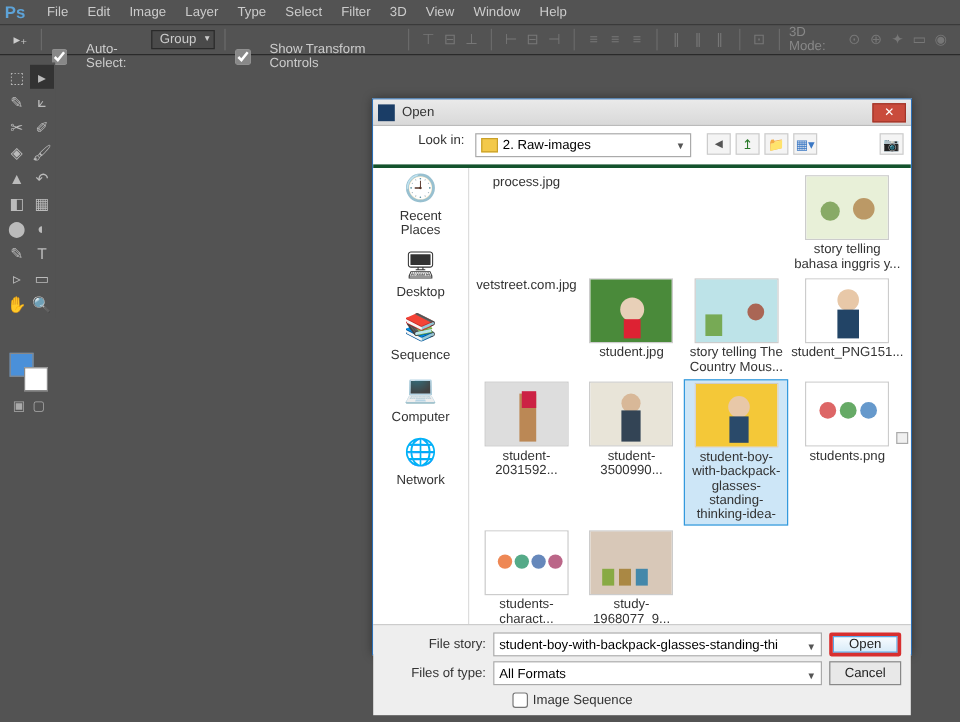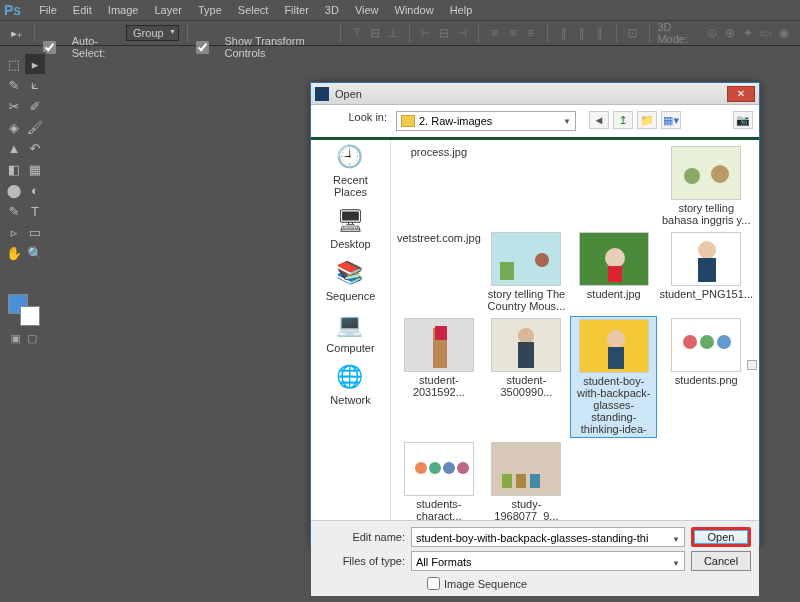--- a/index.html
+++ b/index.html
@@ -204,36 +204,36 @@
             </div>
             <div class="file-name">story telling bahasa inggris y...</div>
           </div>
 
         <div class="file-item toprow">
             <div class="file-name">vetstreet.com.jpg</div>
           </div>
         <div class="file-item">
             <div class="file-thumb">
               <svg width="70" height="54">
+                <rect width="70" height="54" fill="#4a8a3a"></rect>
+                <circle cx="35" cy="26" r="10" fill="#e8d0b8"></circle>
+                <rect x="28" y="34" width="14" height="16" fill="#d23"></rect>
+              </svg>
+            </div>
+            <div class="file-name">student.jpg</div>
+          </div>
+        <div class="file-item">
+            <div class="file-thumb">
+              <svg width="70" height="54">
                 <rect width="70" height="54" fill="#bde3e8"></rect>
                 <rect x="8" y="30" width="14" height="18" fill="#7a5"></rect>
                 <circle cx="50" cy="28" r="7" fill="#a65"></circle>
               </svg>
             </div>
             <div class="file-name">story telling The Country Mous...</div>
-          </div>
-        <div class="file-item">
-            <div class="file-thumb">
-              <svg width="70" height="54">
-                <rect width="70" height="54" fill="#4a8a3a"></rect>
-                <circle cx="35" cy="26" r="10" fill="#e8d0b8"></circle>
-                <rect x="28" y="34" width="14" height="16" fill="#d23"></rect>
-              </svg>
-            </div>
-            <div class="file-name">student.jpg</div>
           </div>
         <div class="file-item">
             <div class="file-thumb">
               <svg width="70" height="54">
                 <rect width="70" height="54" fill="#fff"></rect>
                 <circle cx="35" cy="18" r="9" fill="#e8c8a8"></circle>
                 <rect x="26" y="26" width="18" height="24" fill="#246"></rect>
               </svg>
             </div>
             <div class="file-name">student_PNG151...</div>
@@ -303,21 +303,21 @@
               </svg>
             </div>
             <div class="file-name">study-1968077_9...</div>
           </div>
       </div>
       <div class="tiny-scroll"></div>
     </div>
   </div>
   <div class="dlg-bottom">
     <div class="bottom-row">
-      <span class="bottom-label">Edit name:</span>
+      <span class="bottom-label">File story:</span>
       <div class="bottom-input">
           <span>student-boy-with-backpack-glasses-standing-thi</span>
           <span class="combo-arrow">▼</span>
         </div>
       <div class="dlg-btn primary">Open</div>
     </div>
     <div class="bottom-row">
       <span class="bottom-label">Files of type:</span>
       <div class="bottom-input">
           <span>All Formats</span>

